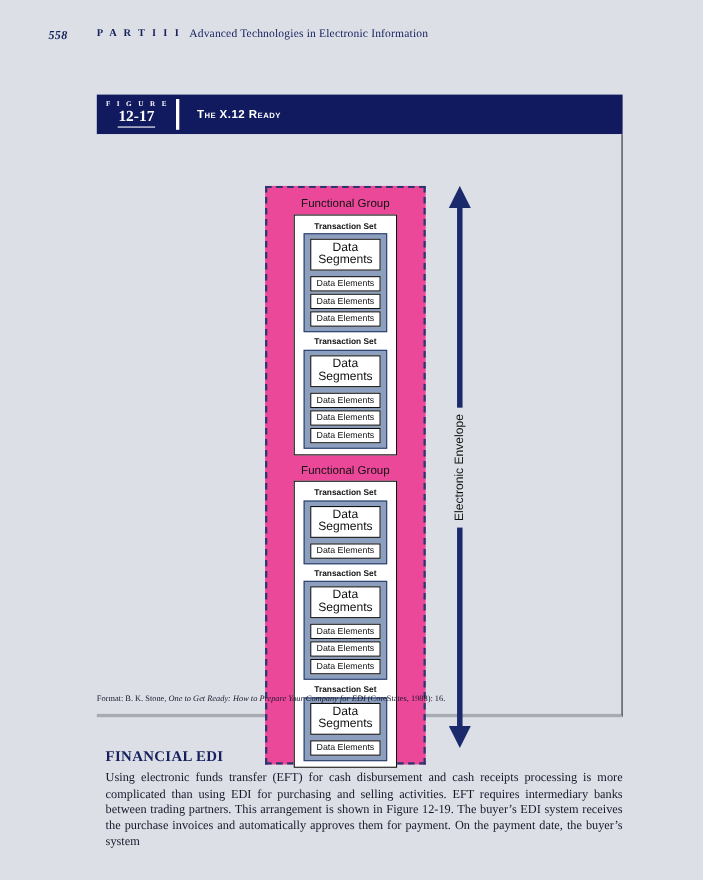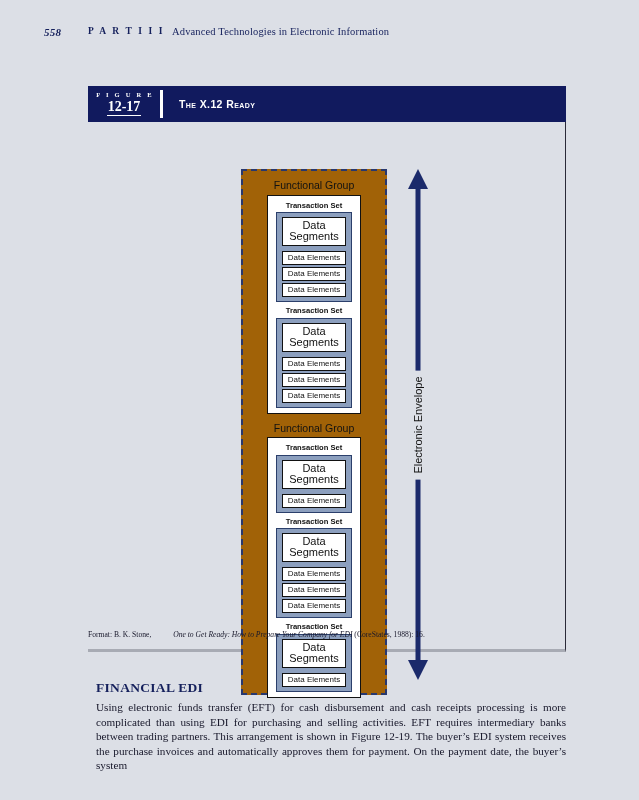--- a/index.html
+++ b/index.html
@@ -125,21 +125,21 @@
     box-sizing: border-box;
   }
 
   
   .envelope {
     position: absolute;
     left: 153px;
     top: 47px;
     width: 146px;
     height: 526px;
-    background: #a16207;
+    background: #ec4899;
     border: 2px dashed #28386e;
     box-sizing: border-box;
     padding: 6px 24px;
   }
   .fgroup {
     margin: 0 0 6px 0;
   }
   .fgroup:last-child { margin-bottom: 0; }
 
   .fgroup-title {
@@ -231,21 +231,21 @@
   .source {
     position: absolute;
     left: 88px;
     top: 630px;
     width: 470px;
     font-family: "Liberation Serif", serif;
     font-size: 7.6px;
     color: #17172a;
     letter-spacing: 0;
   }
-  .source i { font-style: italic; margin-left: 20px; }
+  .source i { font-style: italic; }
 
   
   .section {
     position: absolute;
     left: 96px;
     top: 680px;
     width: 470px;
   }
   .section h2 {
     margin: 0 0 4px 0;

